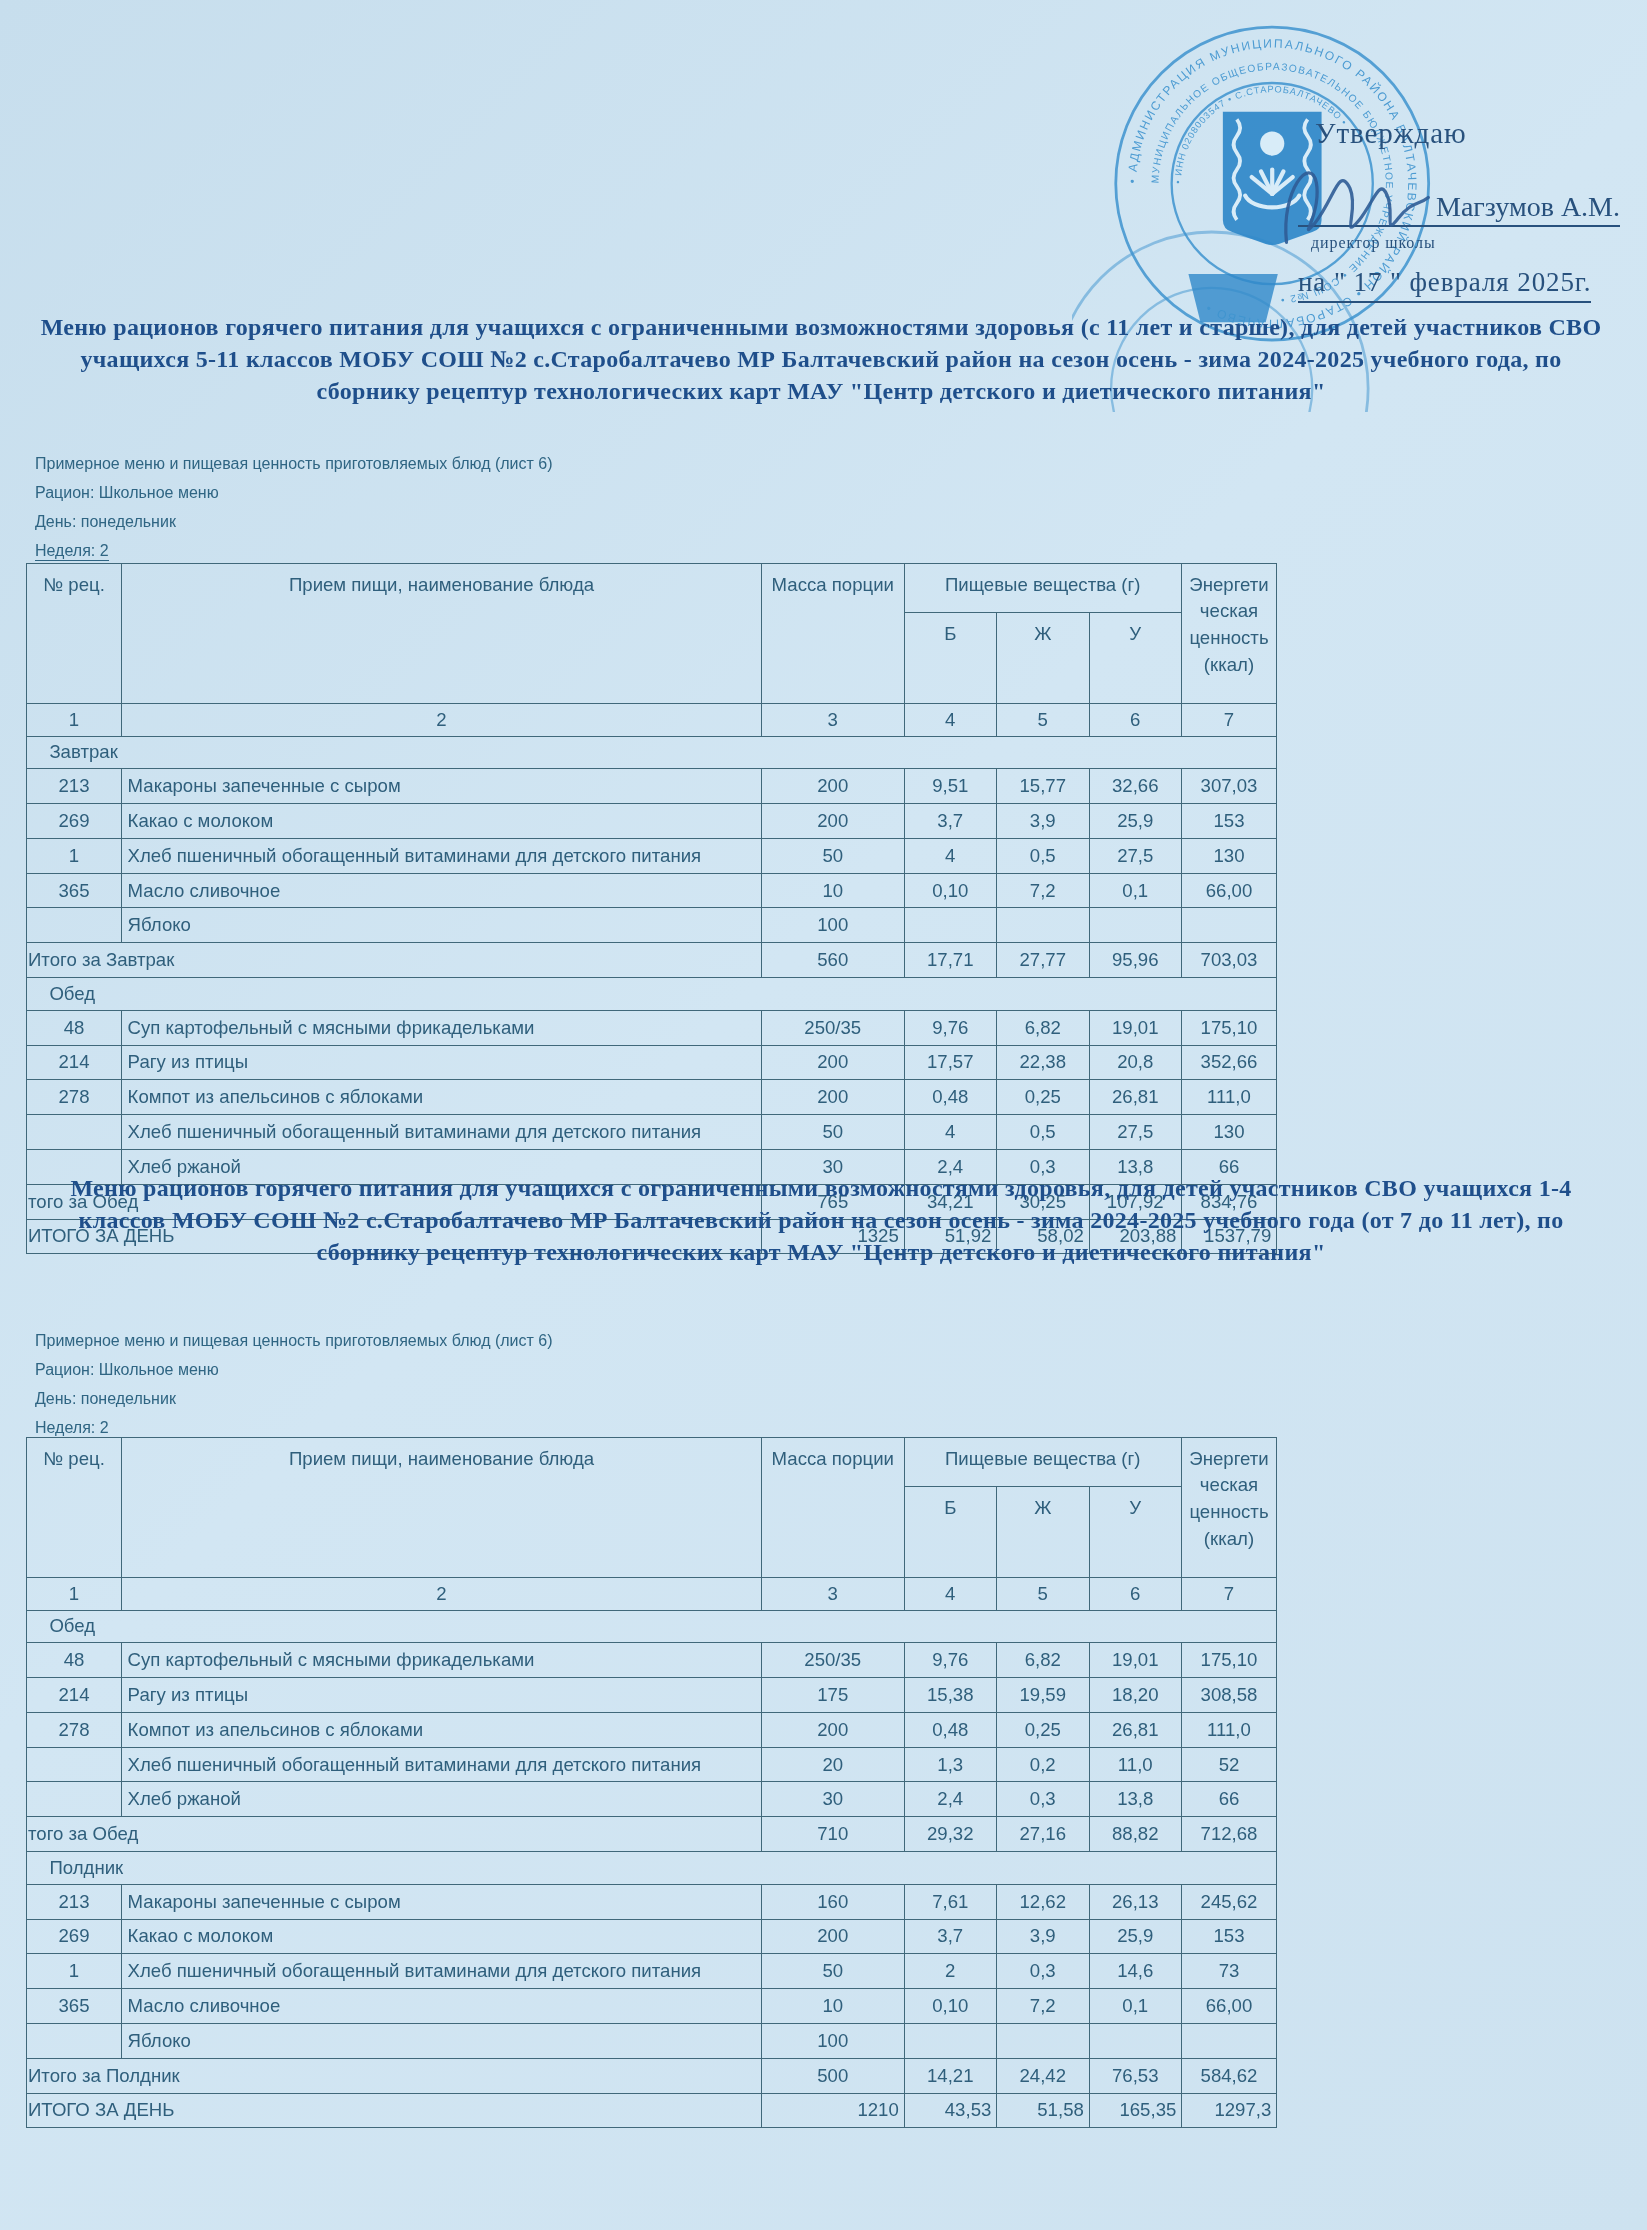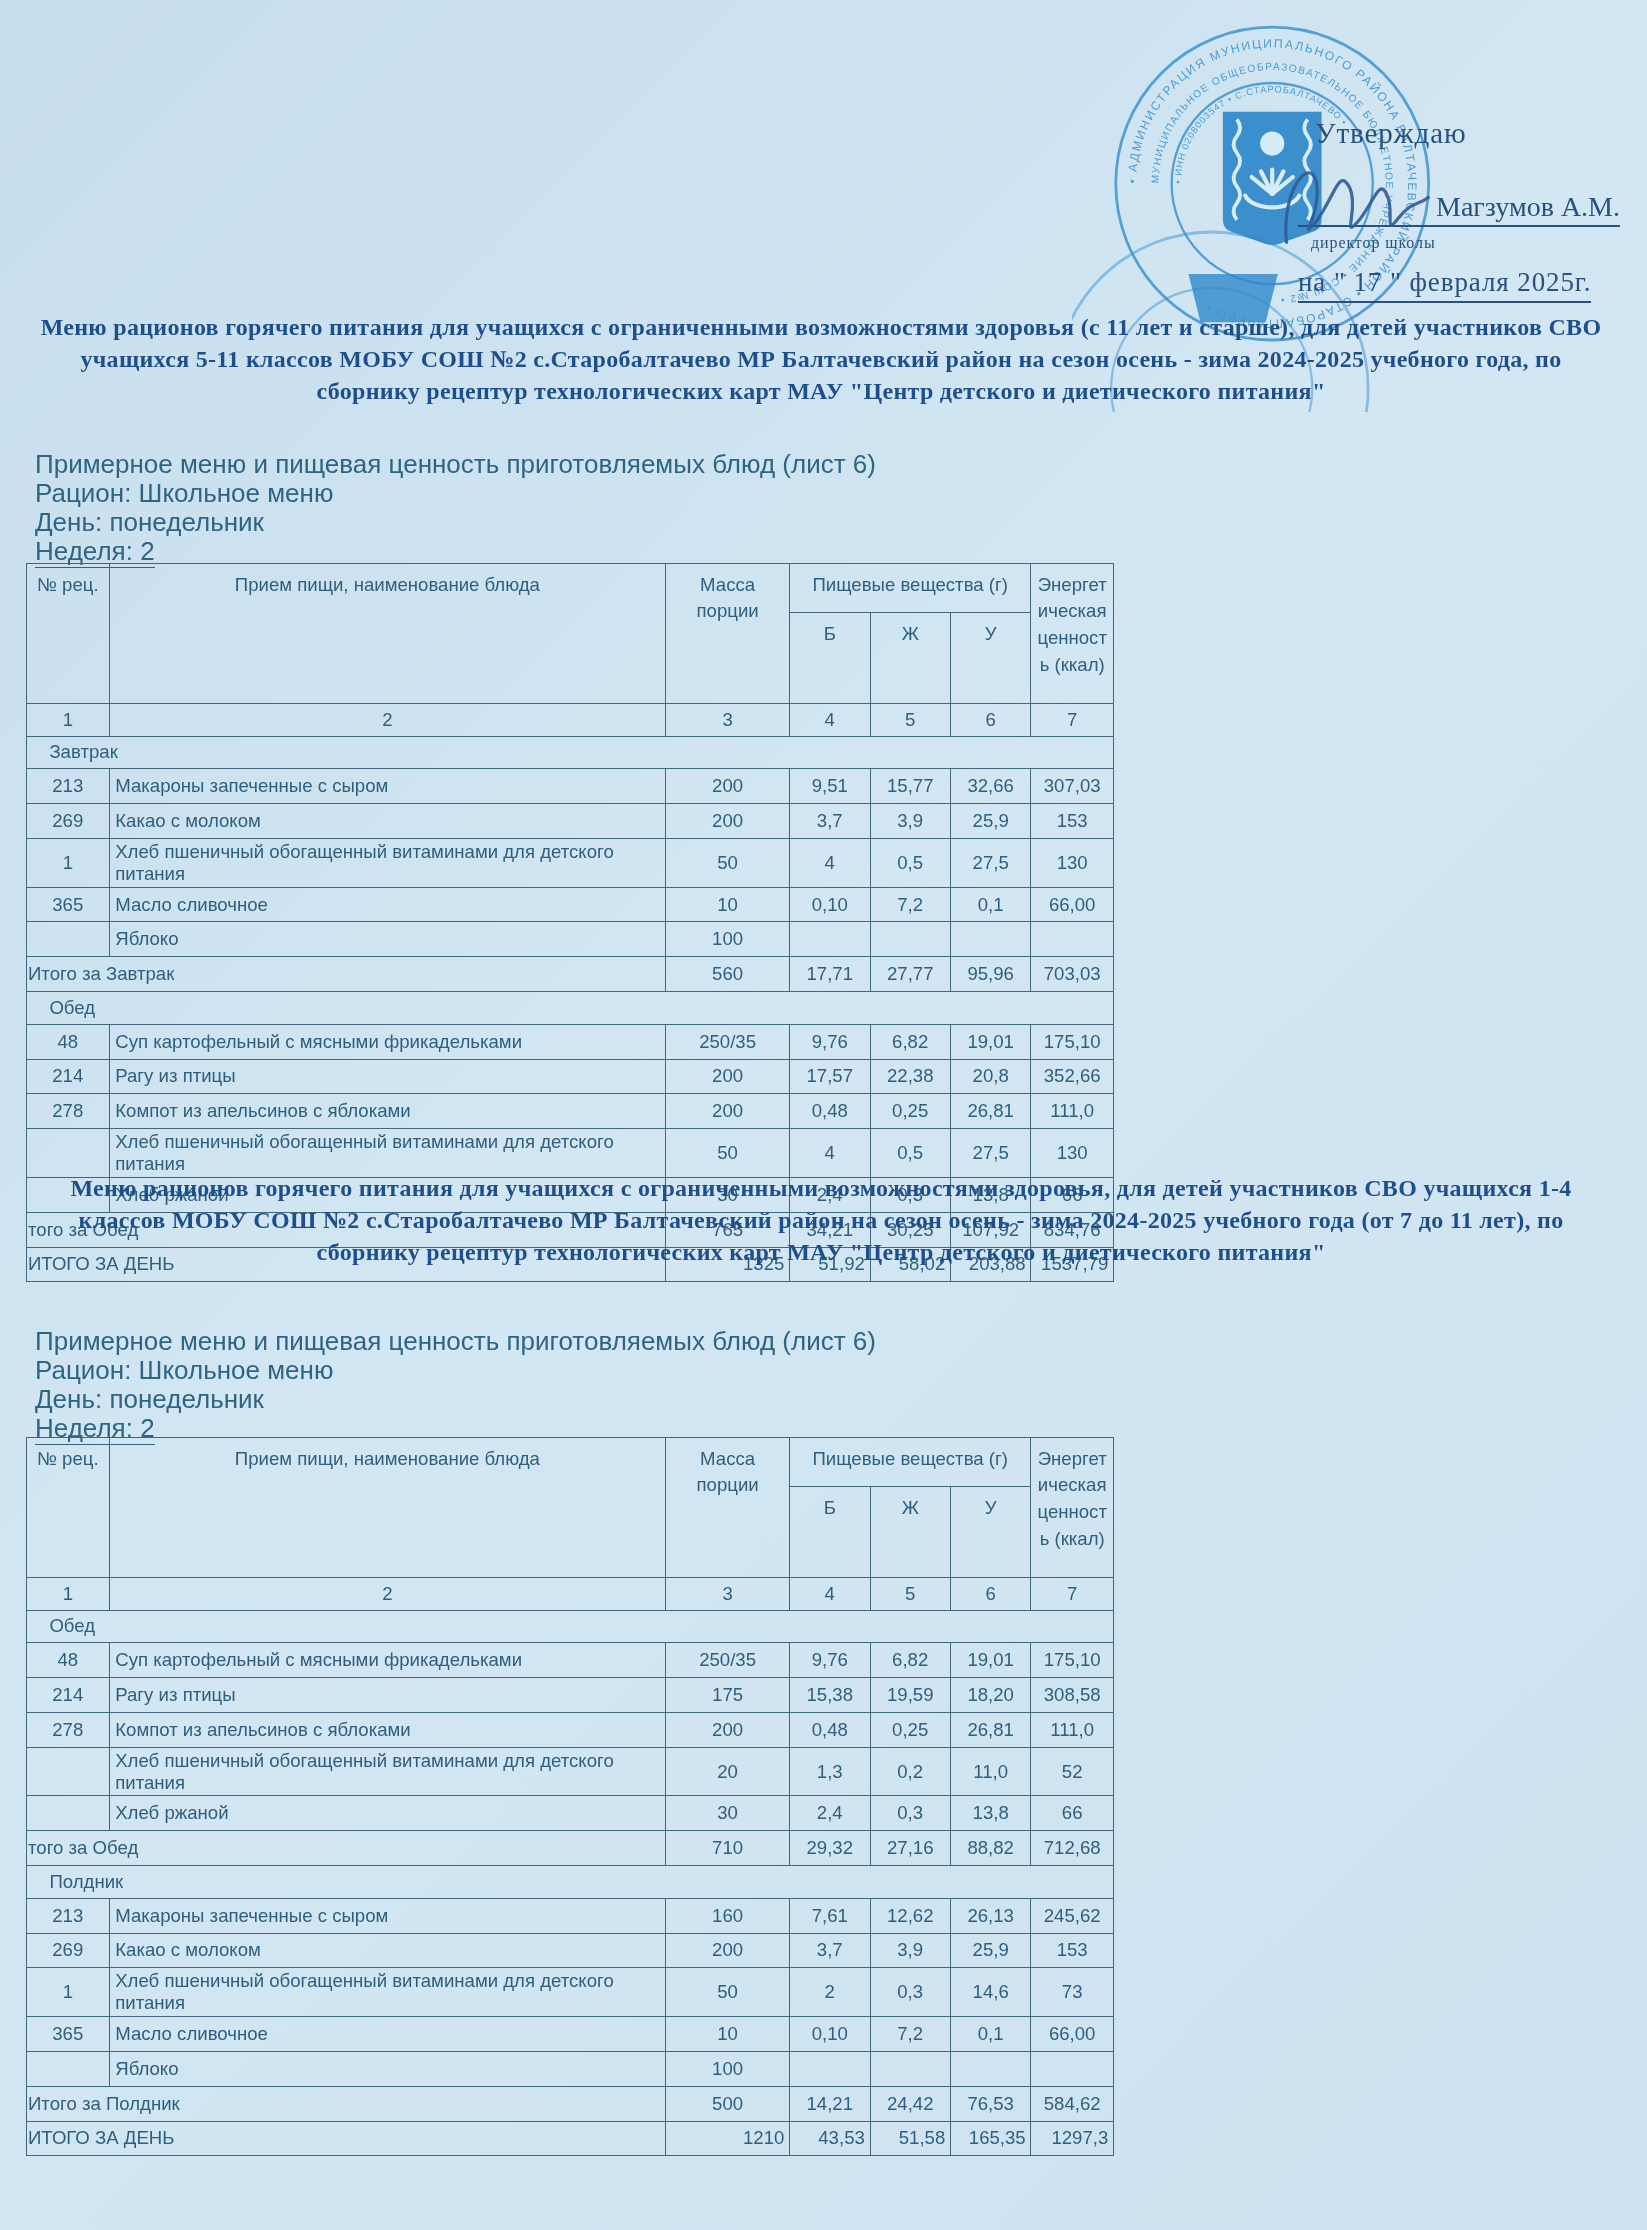--- a/index.html
+++ b/index.html
@@ -34,28 +34,28 @@
   }
   
   .doc-title{
     position:absolute;left:37px;right:42px;text-align:center;
     font-family:"Liberation Serif",serif;font-weight:bold;
     font-size:24px;line-height:1.33;color:#1f4f8b;letter-spacing:0.3px;
   }
   .title-1{top:312px;}
   .title-2{top:1173px;}
   
-  .meta-block{position:absolute;left:35px;font-size:26px;color:#2f6583;line-height:28px;}
+  .meta-block{position:absolute;left:35px;font-size:16px;color:#2f6583;line-height:28px;}
   .meta-1{top:450px;}
   .meta-2{top:1327px;}
   .meta-line{margin:0 0 0.9px 0;}
   .meta-underline{border-bottom:1.9px solid #2f6583;padding-bottom:0.9px;}
   
   table.menu-table{
-    position:absolute;left:26px;width:1088px;
+    position:absolute;left:26px;width:1251px;
     border-collapse:collapse;table-layout:fixed;
     font-size:18.6px;color:#2f5f7c;
   }
   .table-1{top:563px;}
   .table-2{top:1437px;}
   .menu-table th,.menu-table td{
     border:1.9px solid #40687a;font-weight:normal;
     padding:1.9px 3.7px;overflow:hidden;
   }
   .menu-table thead th{vertical-align:top;text-align:center;padding-top:7.5px;line-height:1.45;}

